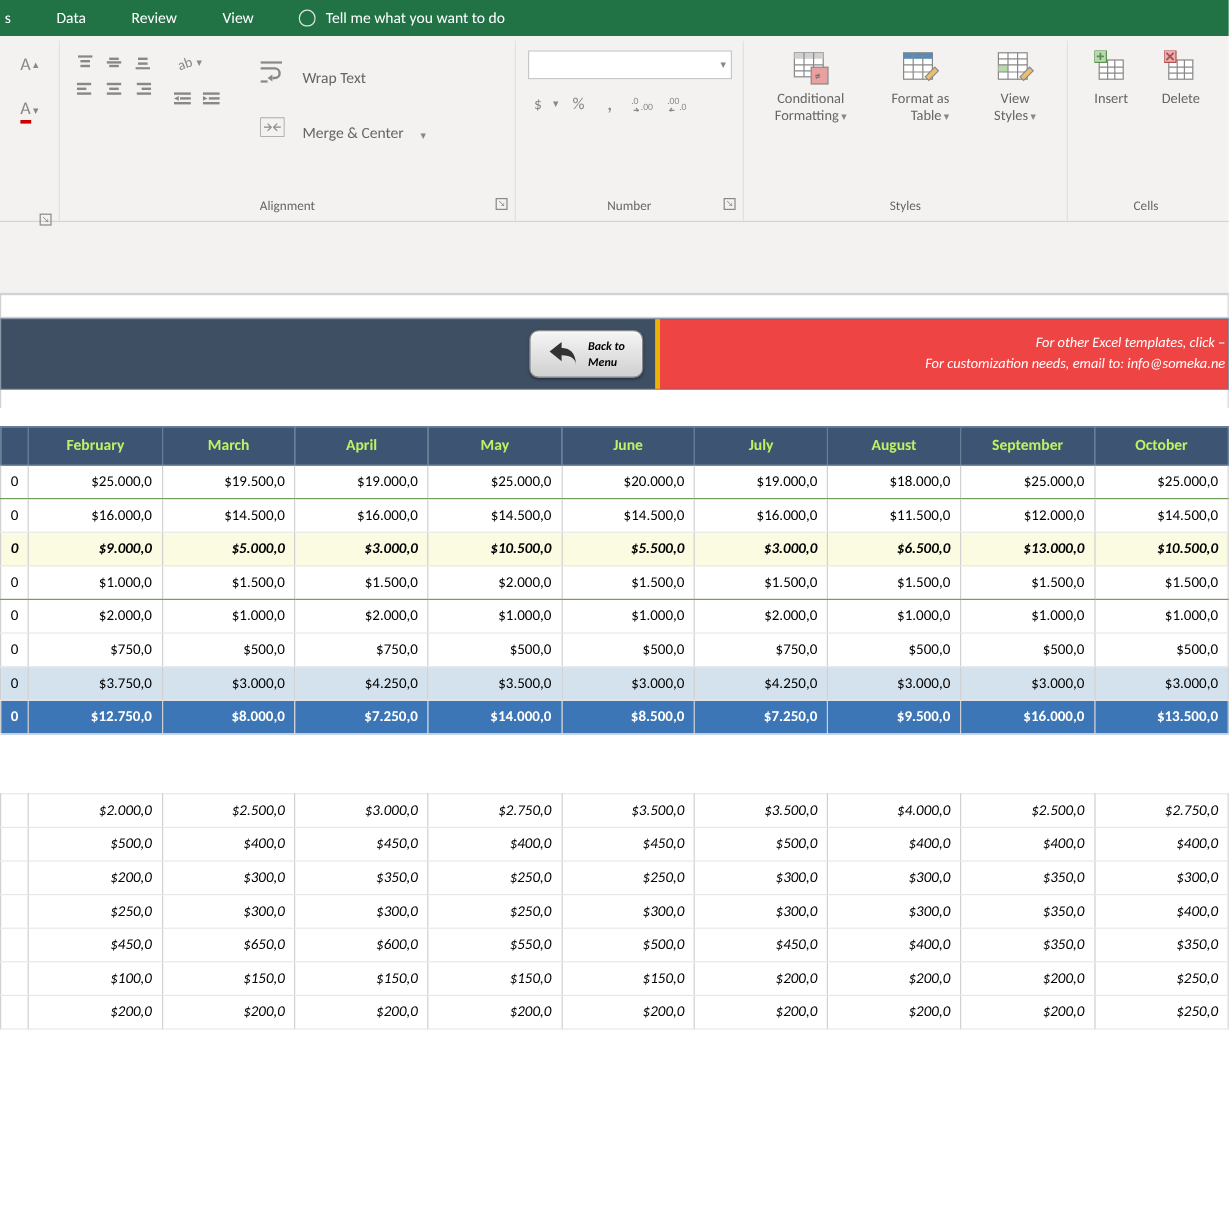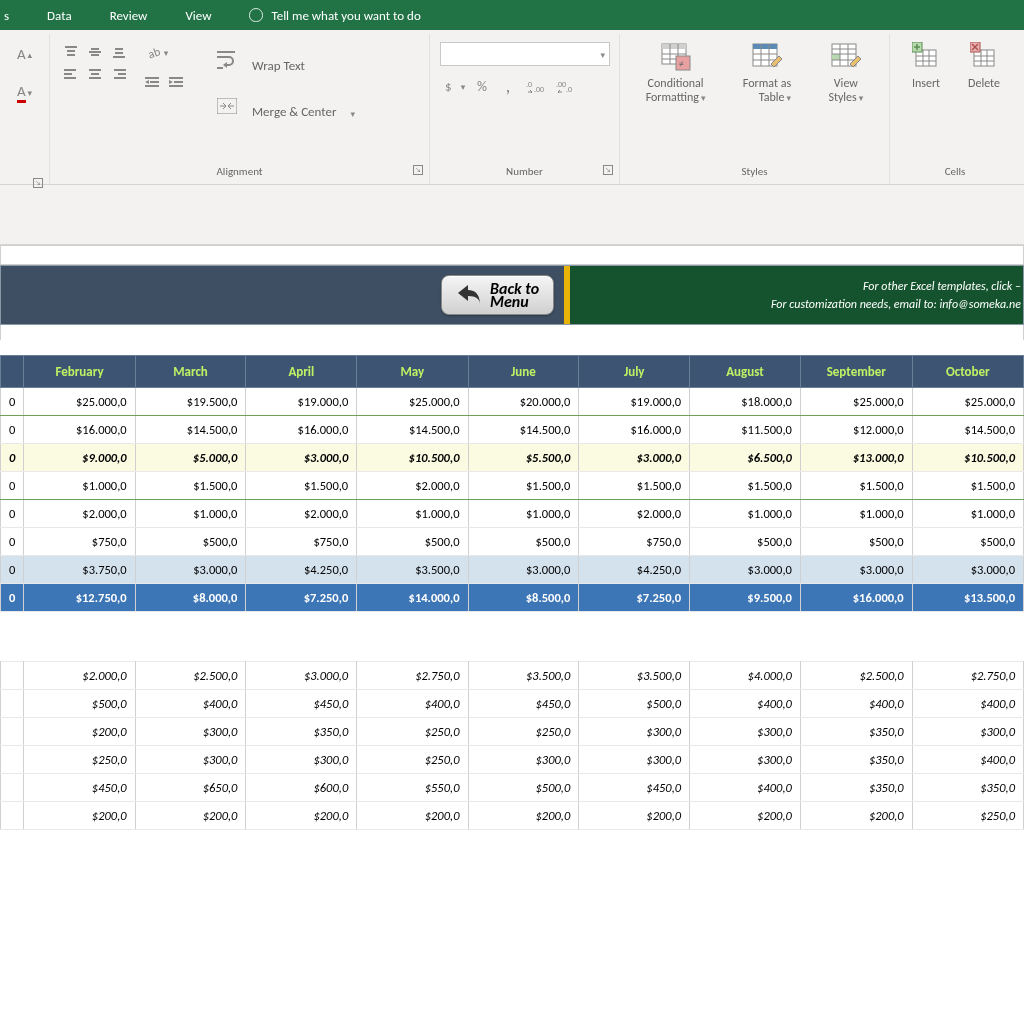--- a/index.html
+++ b/index.html
@@ -27,23 +27,23 @@
 .row3 { display: flex; gap: 2px; }
 .mini-btn { width: 22px; height: 20px; display: flex; align-items: center; justify-content: center; color: #888; font-size: 13px; border: 1px solid transparent; }
 
 
 .formula-area { height: 60px; background: #f3f2f1; border-bottom: 1px solid #d4d4d4; }
 
 
 .sheet { padding: 0 0 0 0; }
 .banner { background: #3e4f63; height: 60px; display: flex; align-items: center; justify-content: space-between; border: 1px solid #8a98a8; width: 1024px;}
 .back-btn { background: linear-gradient(#f5f5f5,#d0d0d0); border: 1px solid #888; border-radius: 8px; padding: 6px 14px; display: flex; align-items: center; gap: 6px; margin-left: 440px; box-shadow: inset 0 1px 1px #fff, 0 1px 2px rgba(0,0,0,0.3); }
-.back-btn .txt { font-weight: bold; font-style: italic; font-size: 16px; line-height: 13px; }
+.back-btn .txt { font-weight: bold; font-style: italic; font-size: 10px; line-height: 13px; }
 .banner-text { color: #fff; font-style: italic; font-size: 12px; text-align: right; padding-right: 2px; line-height: 18px; }
-.banner-inner { background: #14532d; flex: 1; margin-left: 10px; height: 100%; display:flex; align-items:center; justify-content:flex-end; padding-right: 0; border-left: 6px solid #eab308;}
+.banner-inner { background: #ef4444; flex: 1; margin-left: 10px; height: 100%; display:flex; align-items:center; justify-content:flex-end; padding-right: 0; border-left: 4px solid #eab308;}
 
 .sheet-table { border-collapse: collapse; width: 1024px; margin-top: 15px; }
 .sheet-table th { background: #3d5573; color: #bef264; font-weight: bold; font-size: 13px; text-align: center; padding: 8px 4px; border: 1px solid #6a7f97; }
 .sheet-table td { font-size: 12.5px; text-align: right; padding: 6px 8px; border: 1px solid #d0d0d0; border-top: 1px solid #e8e8e8; border-bottom: 1px solid #e8e8e8; }
 .sheet-table tr.green td { border-top: 1px solid #6fa05a; border-bottom: 1px solid #6fa05a; }
 .sheet-table tr.yellow td { background: #fafbe0; font-weight: bold; font-style: italic; }
 .sheet-table tr.lightblue td { background: #d4e2ee; }
 .sheet-table tr.blue td { background: #3d76b6; color: #fff; font-weight: bold; }
 .sheet-table tr.gap td { border: none; height: 50px; }
 .sheet-table tr.italic td { font-style: italic; }
@@ -513,20 +513,32 @@
           <td>$600,0</td>
           <td>$550,0</td>
           <td>$500,0</td>
           <td>$450,0</td>
           <td>$400,0</td>
           <td>$350,0</td>
           <td>$350,0</td>
         </tr>
         <tr class=" italic">
           <td class="first-col"></td>
+          <td>$100,0</td>
+          <td>$150,0</td>
+          <td>$150,0</td>
+          <td>$150,0</td>
+          <td>$150,0</td>
+          <td>$200,0</td>
+          <td>$200,0</td>
+          <td>$200,0</td>
+          <td>$250,0</td>
+        </tr>
+        <tr class=" italic">
+          <td class="first-col"></td>
           <td>$200,0</td>
           <td>$200,0</td>
           <td>$200,0</td>
           <td>$200,0</td>
           <td>$200,0</td>
           <td>$200,0</td>
           <td>$200,0</td>
           <td>$200,0</td>
           <td>$250,0</td>
         </tr>

